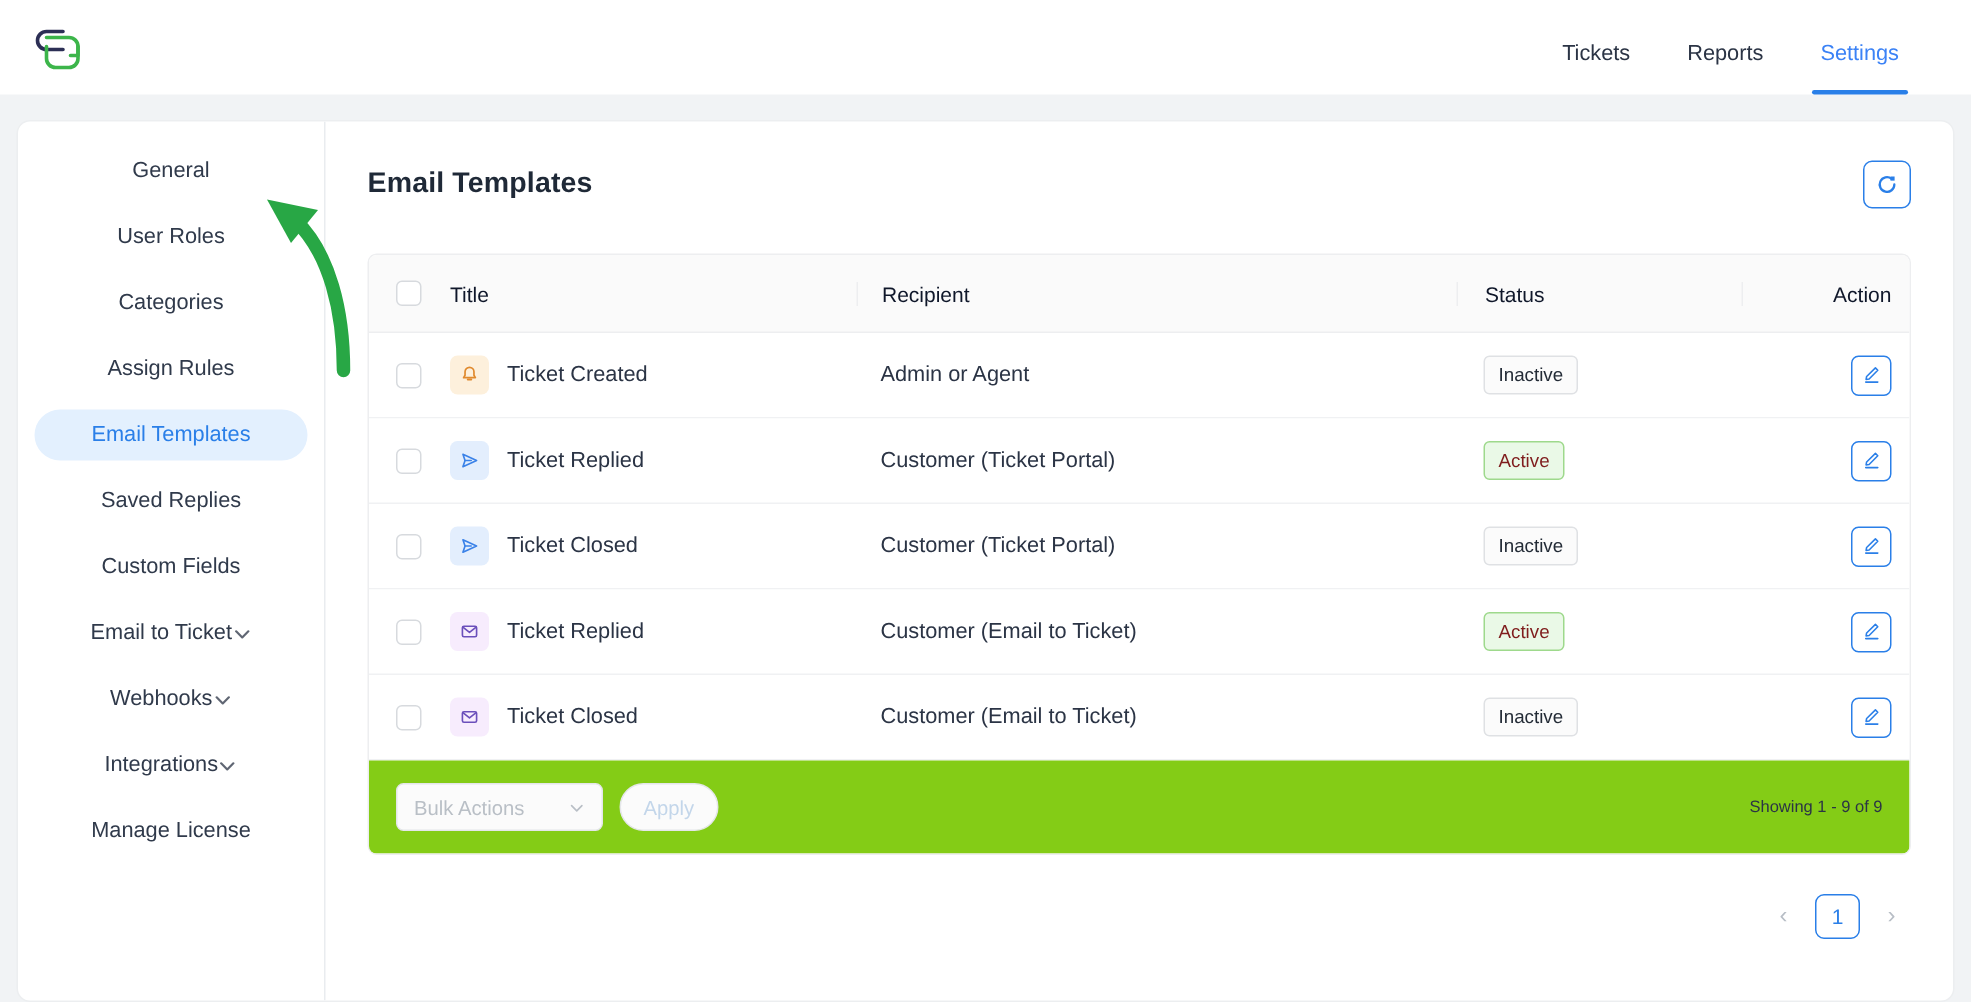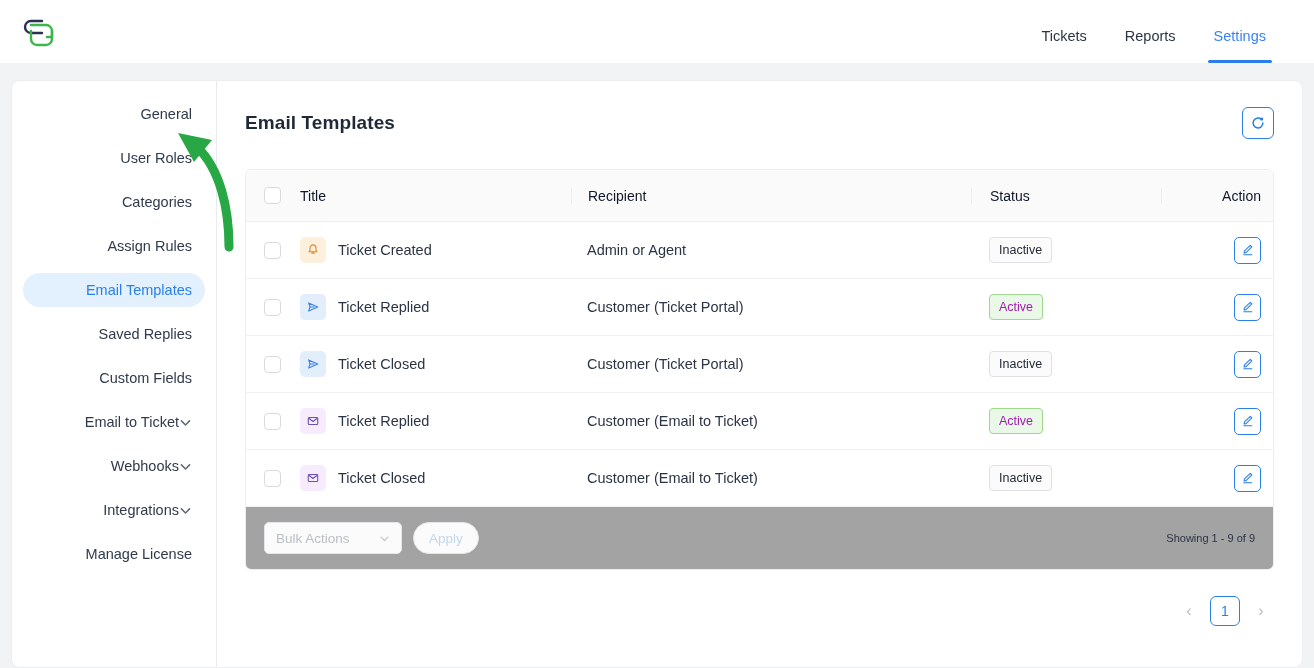--- a/index.html
+++ b/index.html
@@ -42,21 +42,21 @@
     box-shadow: 0 0 0 1px #eceef0;
   }
 
   
   .sidebar {
     width: 205px; flex: 0 0 205px;
     border-right: 1px solid #e9ecef;
     padding: 16px 11px 0 11px;
   }
   .side-item {
-    display: flex; align-items: center; justify-content: flex-end;
+    display: flex; align-items: center; justify-content: center;
     height: 34px; margin-bottom: 10px;
     padding: 0 13px; border-radius: 17px;
     font-size: 14.5px; color: #303a4b; cursor: pointer;
   }
   .side-item.active { background: #e3f0fe; color: #2a7fe8; }
   .chev { width: 13px; height: 13px; flex: 0 0 13px; opacity: .75; }
 
   
   .content { flex: 1; padding: 26px 28px 0 28px; position: relative; }
   .content-head { display: flex; align-items: center; justify-content: space-between; }
@@ -96,32 +96,32 @@
   }
   .ic-bell { background: #fdf0dc; }
   .ic-send { background: #e3eefd; }
   .ic-mail { background: #f7ecfd; }
 
   .badge {
     display: inline-block; font-size: 12.5px; line-height: 1;
     padding: 6px 9px; border-radius: 4px; border: 1px solid;
   }
   .badge.inactive { background: #fbfbfb; border-color: #dfe1e4; color: #232b36; }
-  .badge.active   { background: #eaf9e7; border-color: #9ed98c; color: #a21caf; }
+  .badge.active   { background: #eaf9e7; border-color: #9ed98c; color: #7f1d1d; }
 
   .edit-btn {
     width: 27px; height: 27px; border: 1.3px solid #2a7fe8; border-radius: 5px;
     background: #fff; display: flex; align-items: center; justify-content: center;
     cursor: pointer;
   }
 
   
   .tfoot {
     display: flex; align-items: center; justify-content: space-between;
-    background: #a3a3a3; height: 62px; padding: 0 18px;
+    background: #84cc16; height: 62px; padding: 0 18px;
   }
   .bulk-select {
     width: 138px; height: 32px; border: 1px solid #e4e6e9; border-radius: 5px;
     background: #fbfbfb; display: flex; align-items: center; justify-content: space-between;
     padding: 0 11px; font-size: 13.5px; color: #b9bfc6; cursor: default;
   }
   .apply-btn {
     height: 32px; border: 1px solid #e4e6e9; border-radius: 16px;
     background: #fbfbfb; padding: 0 15px; font-size: 13.5px; color: #c3d6ea;
     display: flex; align-items: center; margin-left: 11px; cursor: default;

